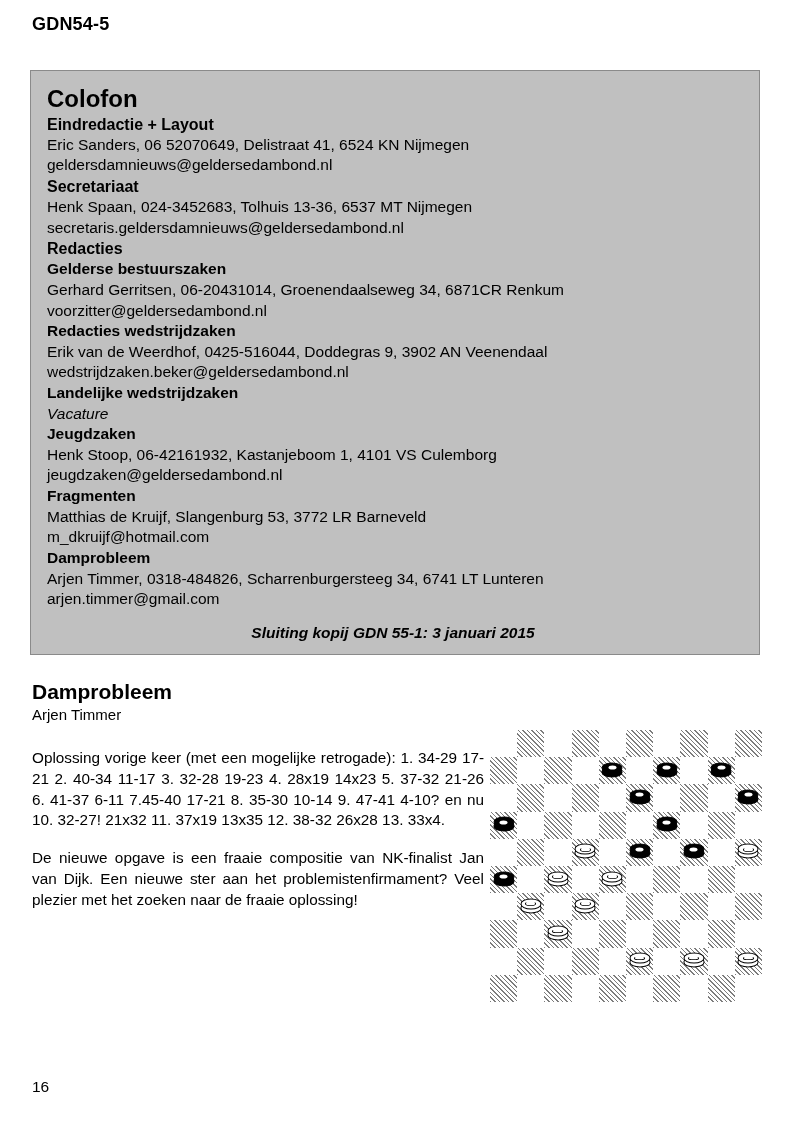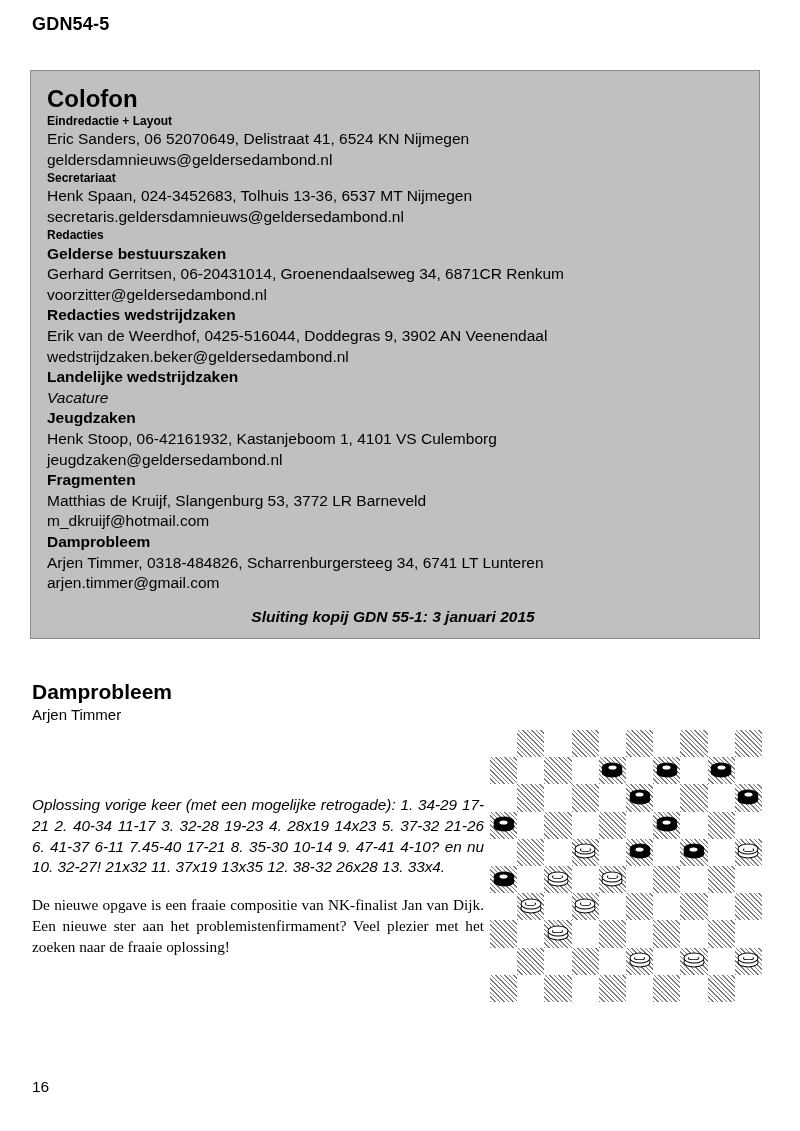--- a/index.html
+++ b/index.html
@@ -42,21 +42,21 @@
     border: 1px solid #8a8a8a;
     padding: 14px 16px 10px 16px;
   }
   .colofon h1 {
     margin: 0 0 1px 0;
     font-size: 24px;
     font-weight: bold;
     line-height: 1.15;
   }
   .col-head {
-    font-size: 12px;
+    font-size: 16px;
     font-weight: bold;
     line-height: 1.32;
     margin: 0;
   }
   .col-sub {
     font-size: 15.5px;
     font-weight: bold;
     line-height: 1.33;
     margin: 0;
   }
@@ -105,26 +105,23 @@
     width: 452px;
   }
   .para {
     margin: 0 0 17px 0;
     font-size: 15.3px;
     line-height: 1.36;
     text-align: justify;
     text-justify: inter-word;
   }
   .para.italic {
-    font-style: italic;
-    margin-top: 47px;
   }
   .para:last-child {
     margin-bottom: 0;
-    font-family: Liberation Serif, serif;
   }
 
   
   .board-wrap {
     position: absolute;
     left: 490px;
     top: 730px;
   }
   .board {
     display: grid;

